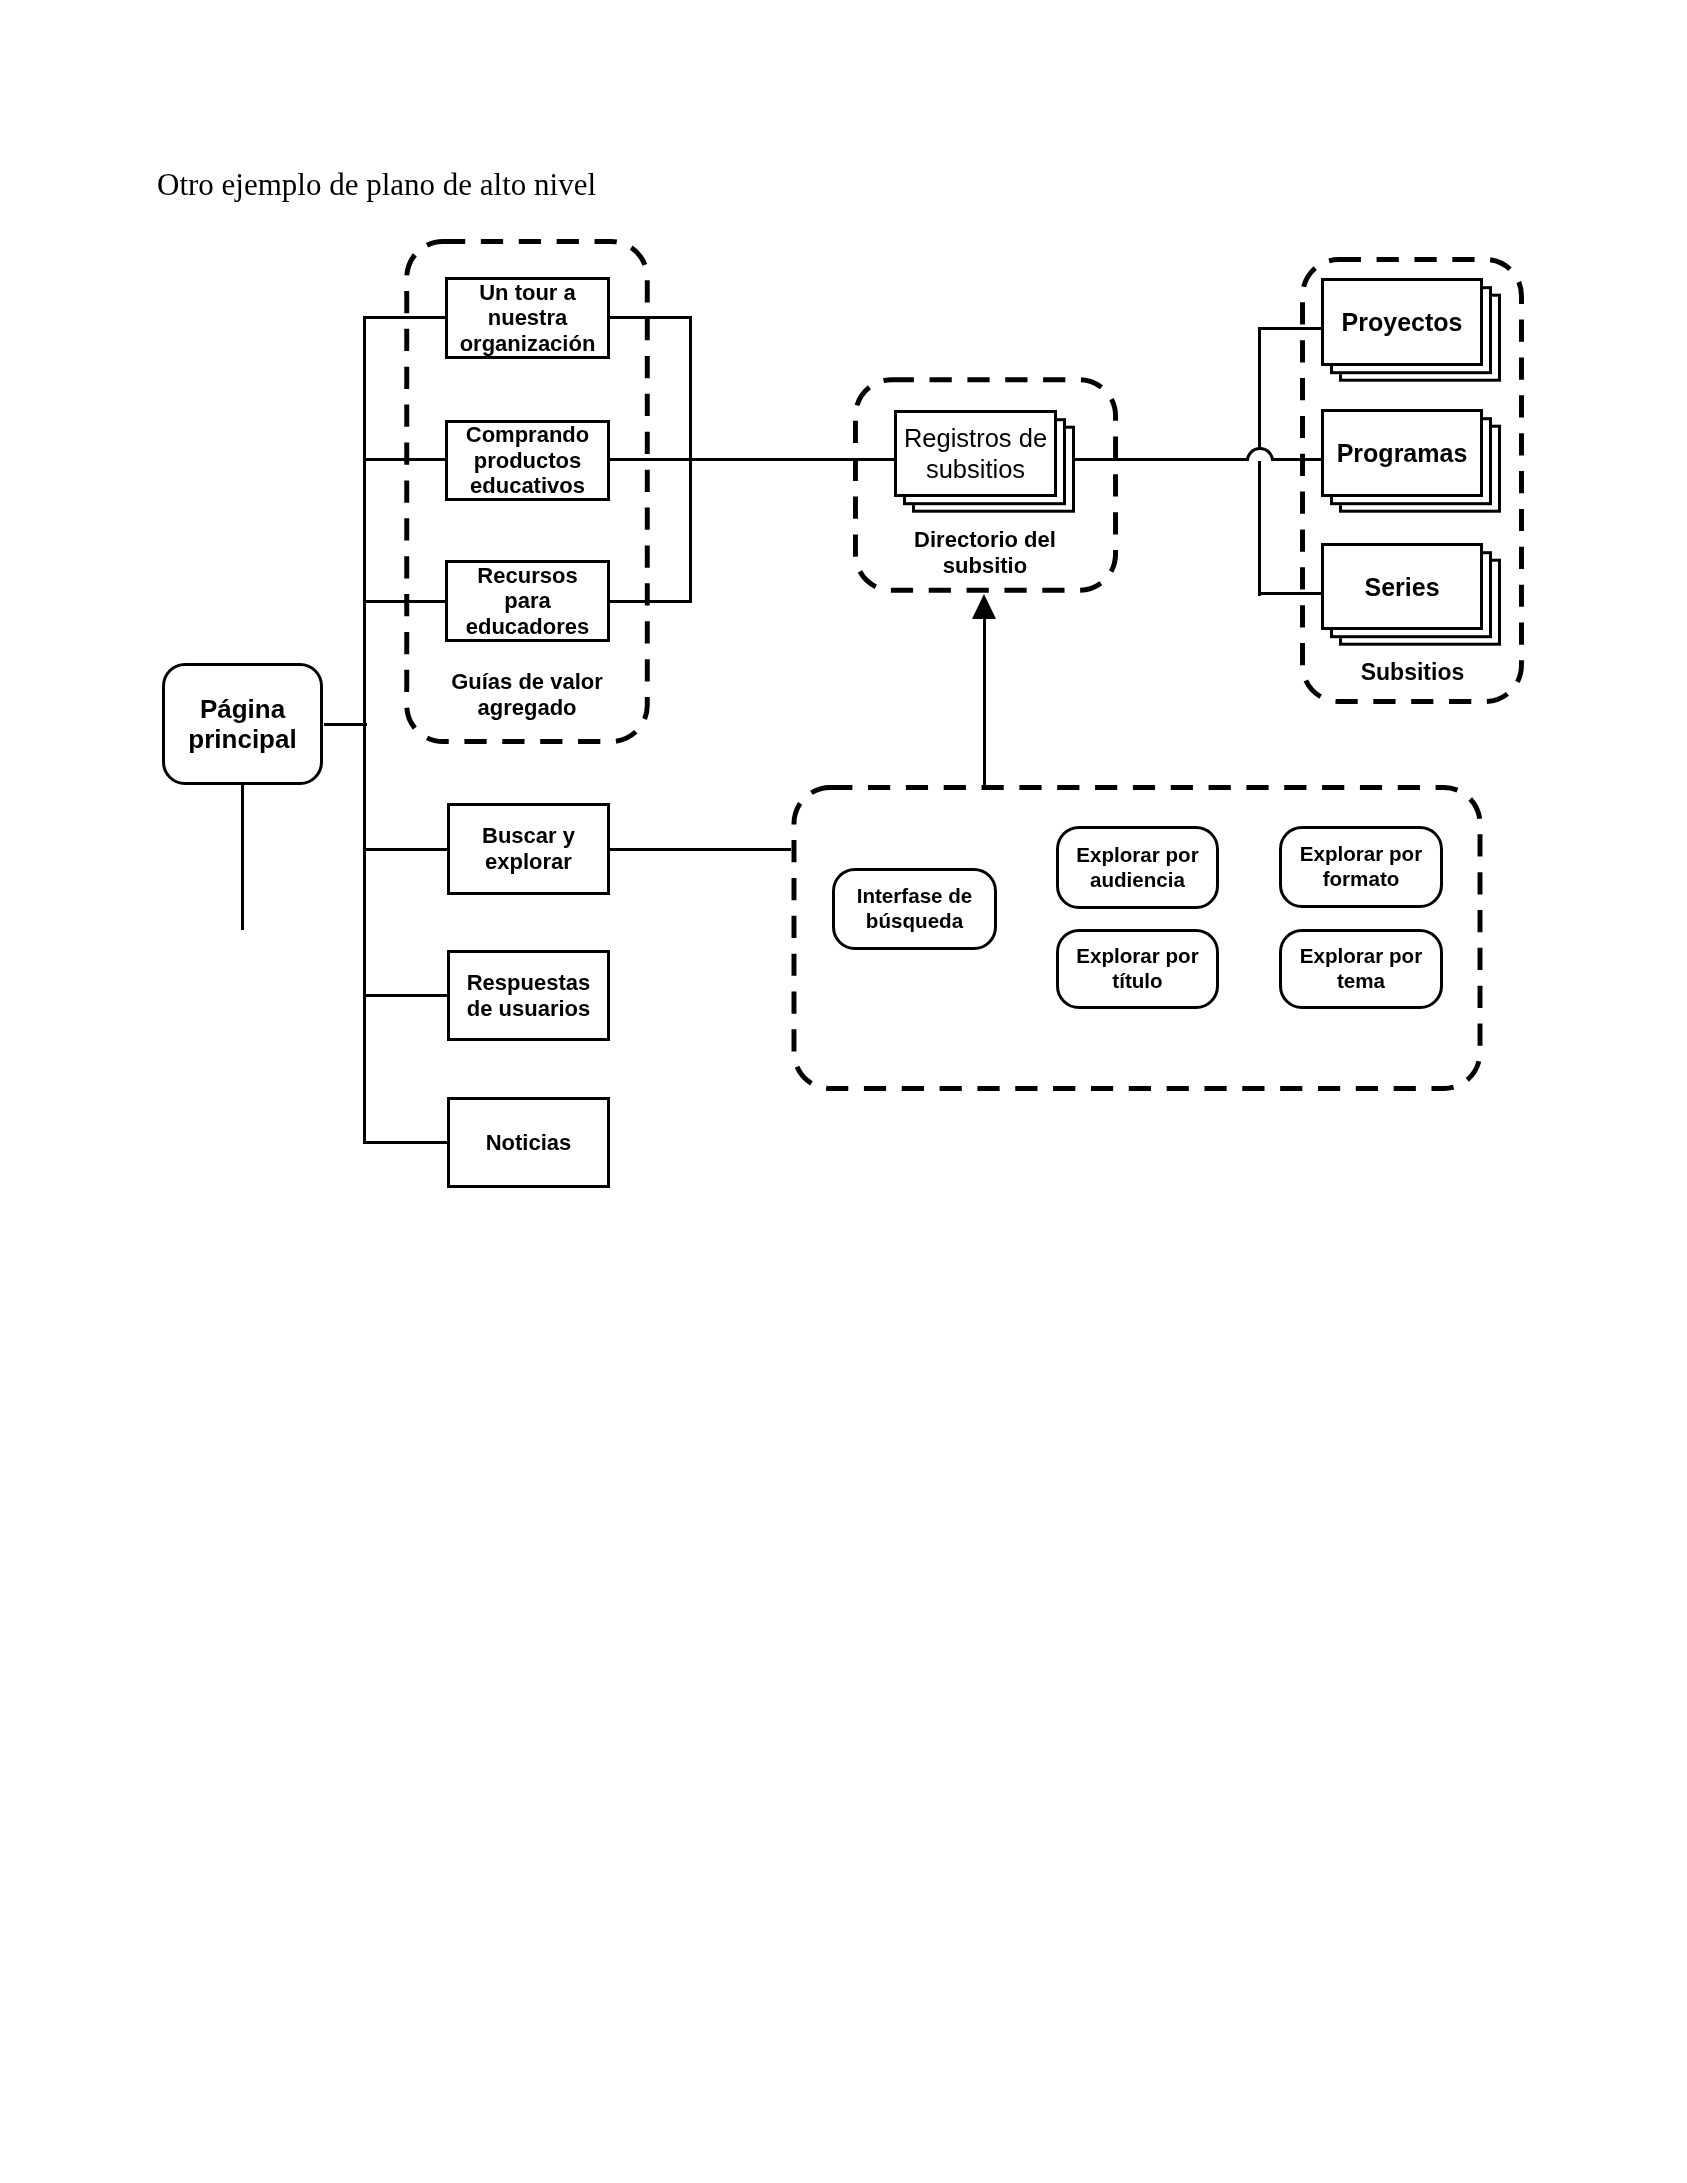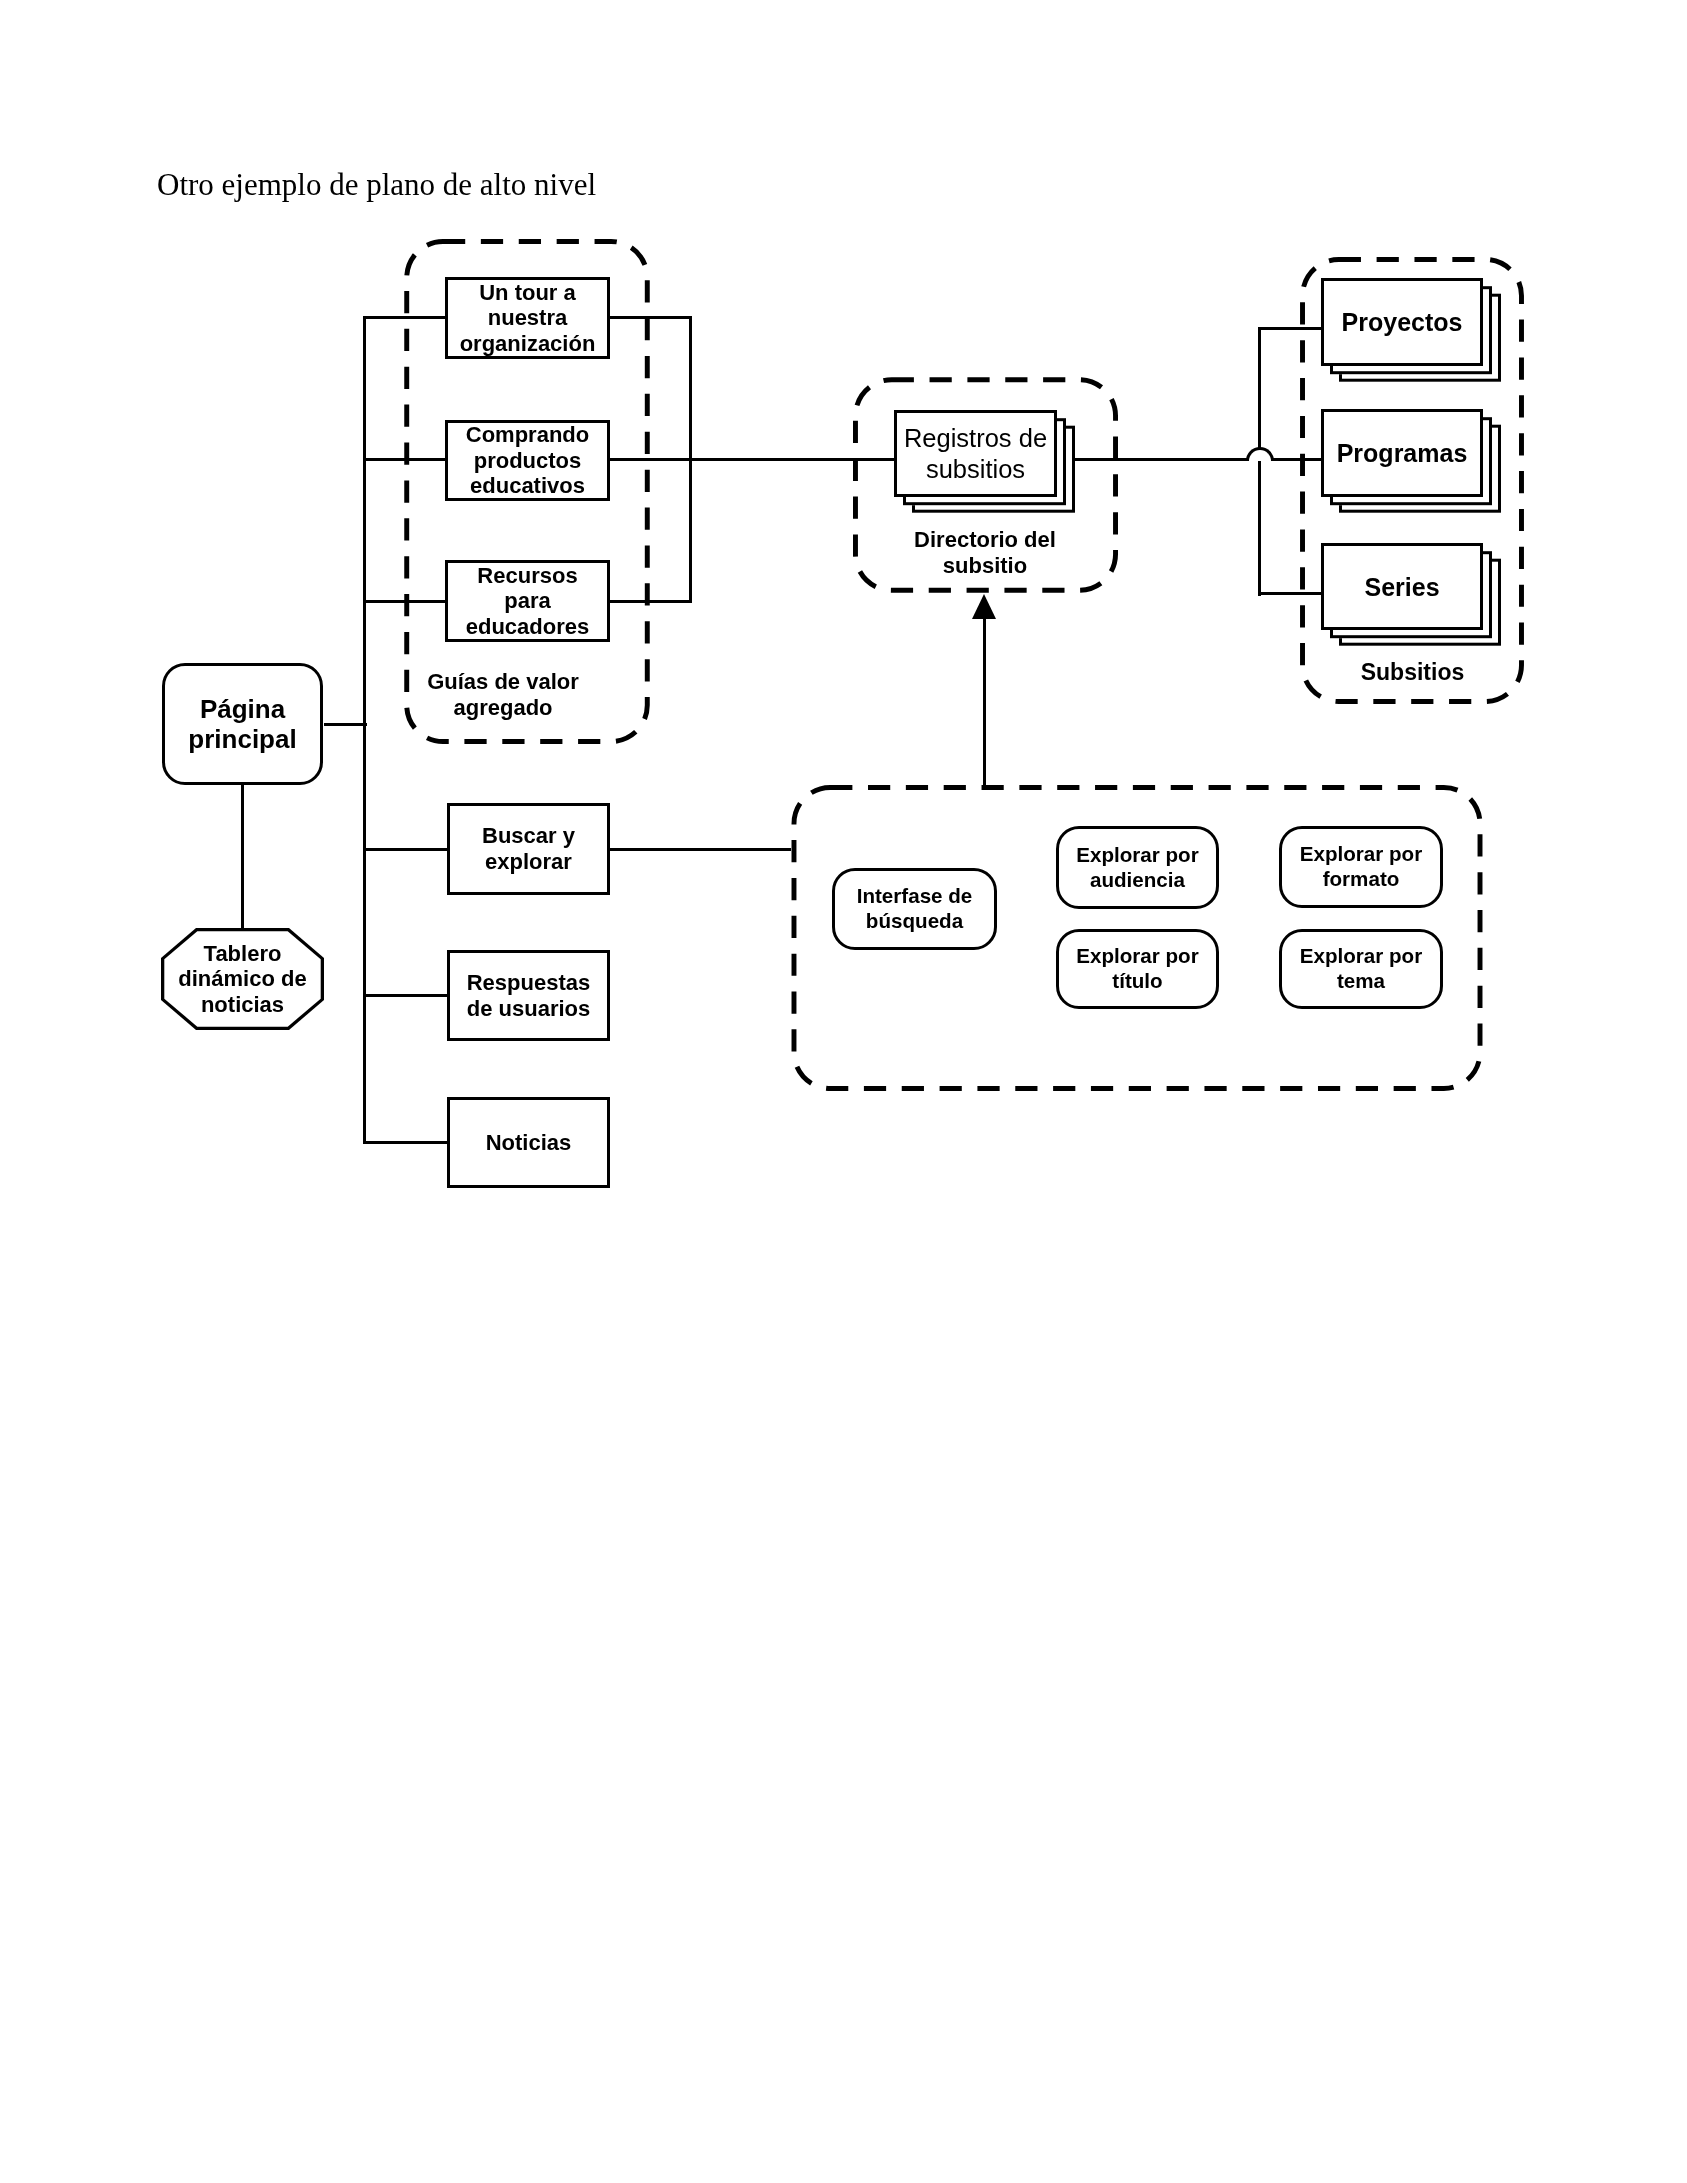--- a/index.html
+++ b/index.html
@@ -195,25 +195,20 @@
   <div class="box" style="left:447px; top:803px; width:163px; height:92px;">
     <span>Buscar y explorar</span>
   </div>
   <div class="box" style="left:447px; top:950px; width:163px; height:91px;">
     <span>Respuestas de usuarios</span>
   </div>
   <div class="box" style="left:447px; top:1097px; width:163px; height:91px;">
     <span>Noticias</span>
   </div>
 
-  <div class="octagon" style="left:161px; top:928px; width:163px; height:102px;">
-    <div class="inner">
-      <span>Tablero dinámico de noticias</span>
-    </div>
-  </div>
 
   <div class="stack" style="left:894px; top:410px; width:163px; height:87px;">
     <div class="layer l2"></div>
     <div class="layer l1"></div>
     <div class="front plain">
       <span>Registros de subsitios</span>
     </div>
   </div>
   <div class="stack" style="left:1321px; top:278px; width:162px; height:88px;">
     <div class="layer l2"></div>
@@ -246,21 +241,21 @@
   <div class="rounded" style="left:1279px; top:826px; width:164px; height:82px;">
     <span>Explorar por formato</span>
   </div>
   <div class="rounded" style="left:1056px; top:929px; width:163px; height:80px;">
     <span>Explorar por título</span>
   </div>
   <div class="rounded" style="left:1279px; top:929px; width:164px; height:80px;">
     <span>Explorar por tema</span>
   </div>
 
-  <div class="caption" style="left:396px; top:669px; width:214px;">
+  <div class="caption" style="left:420px; top:669px; width:214px;">
     <span>Guías de valor agregado</span>
   </div>
   <div class="caption" style="left:886px; top:527px; width:198px;">
     <span>Directorio del subsitio</span>
   </div>
   <div class="caption" style="left:1330px; top:659px; width:165px; font-size:23px;">
     <span>Subsitios</span>
   </div>
 
 </div>

